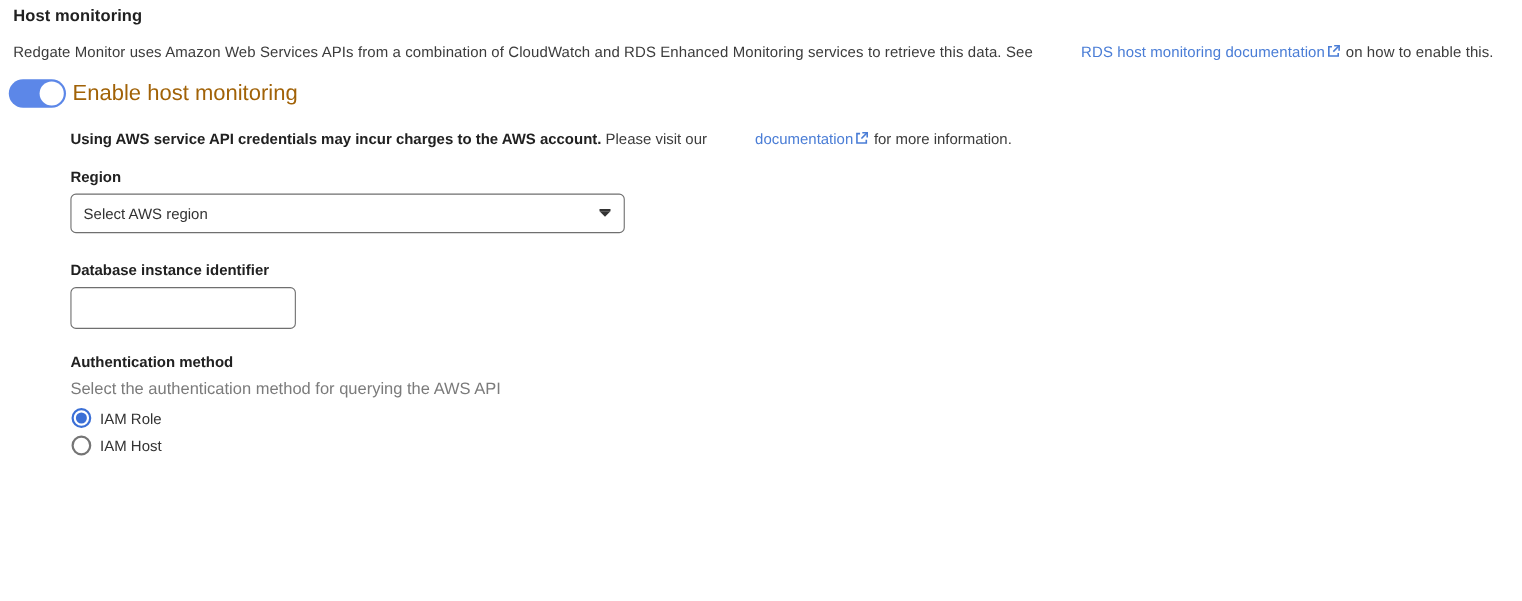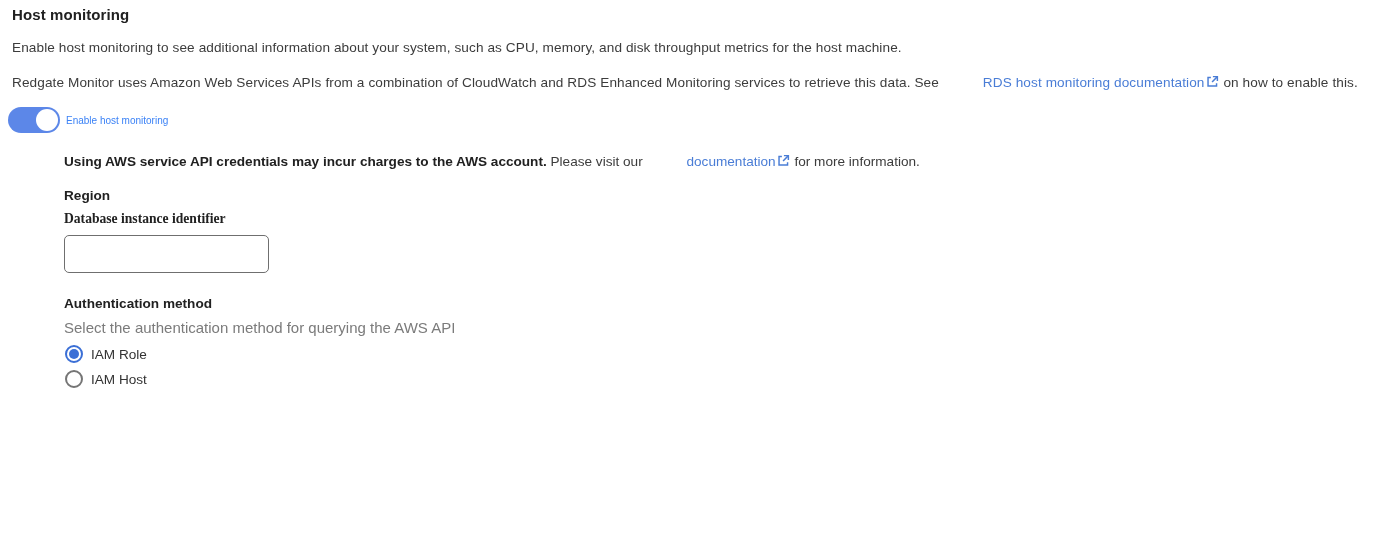--- a/index.html
+++ b/index.html
@@ -37,21 +37,21 @@
     width: 52px; height: 26px; border-radius: 13px;
     background: #5c87e8; position: relative; cursor: pointer;
     flex: 0 0 auto; margin-left: -4px;
   }
   .toggle .knob {
     position: absolute; top: 2px; right: 2px;
     width: 22px; height: 22px; border-radius: 50%;
     background: #ffffff;
   }
   .toggle-label {
-    margin-left: 6px; font-size: 10px; font-weight: 500; color: #3b82f6;
+    margin-left: 6px; font-size: 20px; font-weight: 500; color: #a16207;
   }
 
   
   .settings { margin-left: 52px; }
 
   .charges { font-size: 13.6px; color: #3c3c3c; margin-bottom: 19px; }
   .charges b { color: #212121; font-weight: 700; }
 
   .field-label {
     font-size: 13.6px; font-weight: 700; color: #212121;
@@ -77,21 +77,21 @@
     width: 10px; height: 2px; background: #333;
   }
 
   .text-input {
     width: 205px; height: 38px;
     border: 1px solid #6f6f6f; border-radius: 5px;
     font-family: inherit; font-size: 13.6px; color: #333;
     padding: 0 10px; outline: none; background: #fff;
     display: block;
   }
-  .fg-db { margin-bottom: 23px; font-family: Liberation Serif, serif; }
+  .fg-db { margin-bottom: 23px; }
   .fg-auth { margin-bottom: 27px; }
 
   .radio-row {
     display: flex; align-items: center; cursor: pointer;
     margin-bottom: 7px; margin-left: 1px;
   }
   .radio-circle {
     width: 18px; height: 18px; border-radius: 50%;
     border: 2px solid #757575; background: #fff;
     flex: 0 0 auto; position: relative;
@@ -111,21 +111,20 @@
     margin-left: 7px; cursor: pointer;
   }
 </style>
 </head>
 <body>
 
 <div class="page">
 
   <div class="page-title">Host monitoring</div>
 
-  <p class="para">Enable host monitoring to see additional information about your system, such as CPU, memory, and disk throughput metrics for the host machine.</p>
 
   <p class="para second"><span>Redgate Monitor uses Amazon Web Services APIs from a combination of CloudWatch and RDS Enhanced Monitoring services to retrieve this data. See </span><a class="link">RDS host monitoring documentation</a><svg class="ext-icon" viewBox="0 0 16 16">
         <path fill="none" stroke="#4a7dd6" stroke-width="1.8" d="M6 3 H2.5 V13.5 H13 V10"></path>
         <path fill="none" stroke="#4a7dd6" stroke-width="1.8" d="M8.5 2 H14 V7.5"></path>
         <path fill="none" stroke="#4a7dd6" stroke-width="1.8" d="M14 2 L7.5 8.5"></path>
       </svg><span> on how to enable this.</span></p>
 
   <div class="toggle-row">
     <div class="toggle">
       <div class="knob"></div>
@@ -136,20 +135,24 @@
   <div class="settings">
 
     <p class="charges"><b>Using AWS service API credentials may incur charges to the AWS account.</b><span> Please visit our </span><a class="link">documentation</a><svg class="ext-icon" viewBox="0 0 16 16">
           <path fill="none" stroke="#4a7dd6" stroke-width="1.8" d="M6 3 H2.5 V13.5 H13 V10"></path>
           <path fill="none" stroke="#4a7dd6" stroke-width="1.8" d="M8.5 2 H14 V7.5"></path>
           <path fill="none" stroke="#4a7dd6" stroke-width="1.8" d="M14 2 L7.5 8.5"></path>
         </svg><span> for more information.</span></p>
 
     <div class="field-group">
       <div class="field-label">Region</div>
+      <div class="select-box">
+        <span class="select-value">Select AWS region</span>
+        <span class="caret"></span>
+      </div>
     </div>
 
     <div class="field-group fg-db">
       <div class="field-label">Database instance identifier</div>
       <input type="text" class="text-input" value="" style="">
     </div>
 
     <div class="field-group fg-auth">
       <div class="field-label">Authentication method</div>
       <div class="helper-text">Select the authentication method for querying the AWS API</div>

